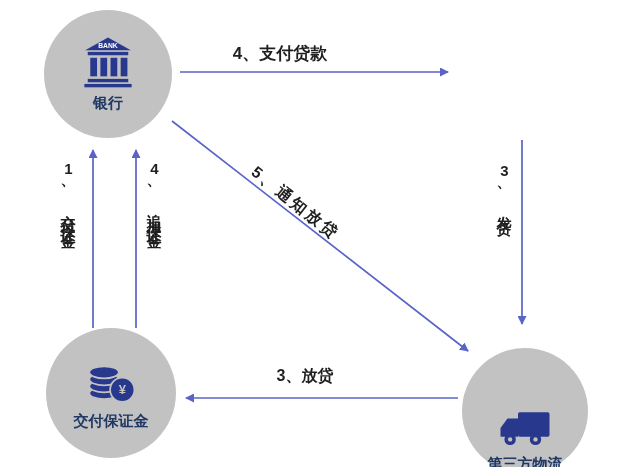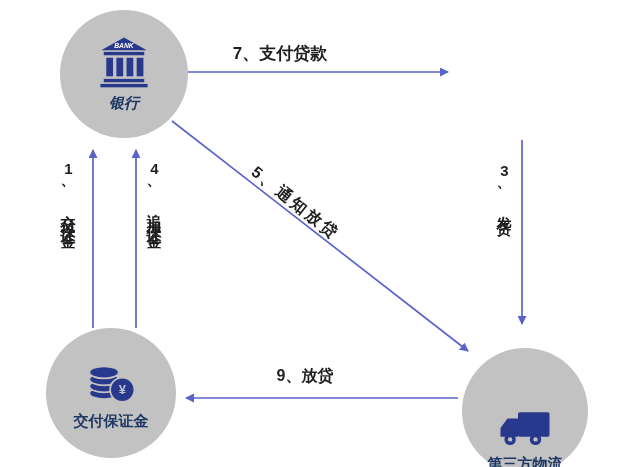--- a/index.html
+++ b/index.html
@@ -68,21 +68,21 @@
     letter-spacing:3px;
     transform:rotate(38.3deg);
     transform-origin:0 50%;
   }
   #label-f2{left:200px;top:42px;width:160px;}
   #label-f6{left:245px;top:366px;width:120px;font-size:16px;}
   #label-f1{left:58px;top:160px;}
   #label-f4{left:144px;top:160px;}
   #label-f3{left:494px;top:162px;}
   #label-f5{left:253px;top:160px;}
-  #node-bank{left:60px;top:10px;width:128px;height:128px;font-style:italic;}
+  #node-bank{left:44px;top:10px;width:128px;height:128px;}
   #node-manufacturer{left:458px;top:12px;width:124px;height:124px;}
   #node-financing{left:46px;top:328px;width:130px;height:130px;}
   #node-logistics{left:462px;top:348px;width:126px;height:126px;justify-content:flex-end;}
 </style>
 </head>
 <body>
 
 <div class="canvas">
 
   <svg class="arrows-layer" width="634" height="467" viewBox="0 0 634 467">
@@ -93,25 +93,25 @@
     </defs>
     <line class="flow-line" x1="93" y1="328" x2="93" y2="150" marker-end="url(#ah)"></line>
     <line class="flow-line" x1="180" y1="72" x2="448" y2="72" marker-end="url(#ah)"></line>
     <line class="flow-line" x1="522" y1="140" x2="522" y2="324" marker-end="url(#ah)"></line>
     <line class="flow-line" x1="136" y1="328" x2="136" y2="150" marker-end="url(#ah)"></line>
     <line class="flow-line" x1="172" y1="121" x2="468" y2="351" marker-end="url(#ah)"></line>
     <line class="flow-line" x1="458" y1="398" x2="186" y2="398" marker-end="url(#ah)"></line>
   </svg>
 
   <div id="label-f1" class="flow-label v">1、交付保证金</div>
-  <div id="label-f2" class="flow-label h">7、支付贷款</div>
+  <div id="label-f2" class="flow-label h">4、支付贷款</div>
   <div id="label-f3" class="flow-label v">3、发货</div>
   <div id="label-f4" class="flow-label v">4、追加保证金</div>
   <div id="label-f5" class="flow-label diag">5、通知放贷</div>
-  <div id="label-f6" class="flow-label h">9、放贷</div>
+  <div id="label-f6" class="flow-label h">3、放贷</div>
 
   <div id="node-bank" class="node">
     <span class="icon">
       <svg width="54" height="54" viewBox="0 0 64 64">
         <polygon class="fillpart" points="32,3 59,18 5,18"></polygon>
         <text x="32" y="15" text-anchor="middle" font-size="8" font-weight="bold" fill="#ffffff">BANK</text>
         <rect class="fillpart" x="8" y="20" width="48" height="4"></rect>
         <rect class="fillpart" x="11" y="27" width="8" height="22"></rect>
         <rect class="fillpart" x="23" y="27" width="8" height="22"></rect>
         <rect class="fillpart" x="35" y="27" width="8" height="22"></rect>

